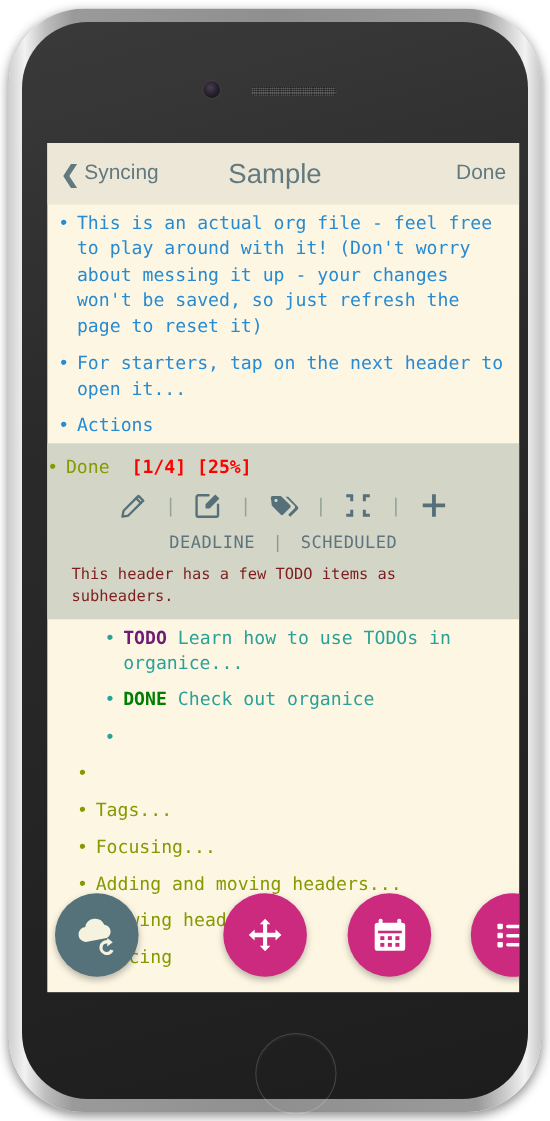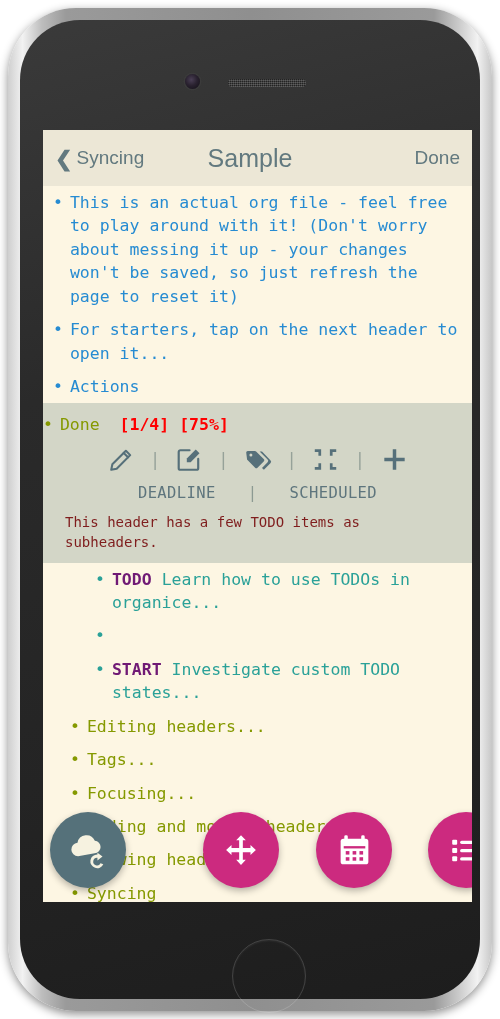--- a/index.html
+++ b/index.html
@@ -139,21 +139,21 @@
     display: flex; align-items: center; justify-content: center;
     cursor: pointer;
   }
   #header-toolbar .tb-sep {
     color: #8c9a92;
     font-size: 17px;
     opacity: .85;
   }
   #planning-row {
     display: flex; align-items: center; justify-content: center;
-    gap: 32px;
+    gap: 16px;
     padding: 5px 16px 3px 16px;
     font-family: "DejaVu Sans Mono", "Liberation Mono", monospace;
     font-size: 15.5px;
     color: #5e757d;
     letter-spacing: .4px;
   }
   #planning-row .pl-sep { color: #8c9a92; }
   .plan-btn { cursor: pointer; }
   #selected-desc {
     padding: 6px 16px 0 22px;
@@ -218,21 +218,21 @@
         <span class="txt c-blue">Actions</span>
       </div>
 
       <div id="selected-block">
 
         <div class="row lvl2" id="todos-title-row">
           <span class="bullet c-olive">•</span>
           <span class="txt">
             <span class="c-olive">Done</span>
             <span class="c-red" style="font-weight:bold">&nbsp;<span>[1/4]</span>
-            <span>[75%]</span></span>
+            <span>[25%]</span></span>
           </span>
         </div>
 
         <div id="header-toolbar">
           <span class="tb-icon">
             <svg width="26" height="26" viewBox="0 0 24 24" fill="none" stroke="#56707a" stroke-width="1.9" stroke-linecap="round" stroke-linejoin="round">
               <path d="M16.5 3.5l4 4L8 20l-5 1 1-5z"></path>
                 <path d="M14.5 5.5l4 4"></path>
             </svg>
           </span>
@@ -279,32 +279,31 @@
 
       <div class="row lvl3">
         <span class="bullet c-teal">•</span>
         <span class="txt c-teal">
           <span class="c-orange">TODO</span>
           <span>Learn how to use TODOs in organice...</span>
         </span>
       </div>
       <div class="row lvl3">
         <span class="bullet c-teal">•</span>
+        <span class="txt c-teal">
+          <span class="c-green">DONE</span>
+          <span>Check out organice</span>
+        </span>
       </div>
       <div class="row lvl3">
         <span class="bullet c-teal">•</span>
-        <span class="txt c-teal">
-          <span class="c-orange">START</span>
-          <span>Investigate custom TODO states...</span>
-        </span>
-      </div>
-
-      <div class="row lvl2">
-        <span class="bullet c-olive">•</span>
-        <span class="txt c-olive">Editing headers...</span>
+      </div>
+
+      <div class="row lvl2">
+        <span class="bullet c-olive">•</span>
       </div>
       <div class="row lvl2">
         <span class="bullet c-olive">•</span>
         <span class="txt c-olive">Tags...</span>
       </div>
       <div class="row lvl2">
         <span class="bullet c-olive">•</span>
         <span class="txt c-olive">Focusing...</span>
       </div>
       <div class="row lvl2">

